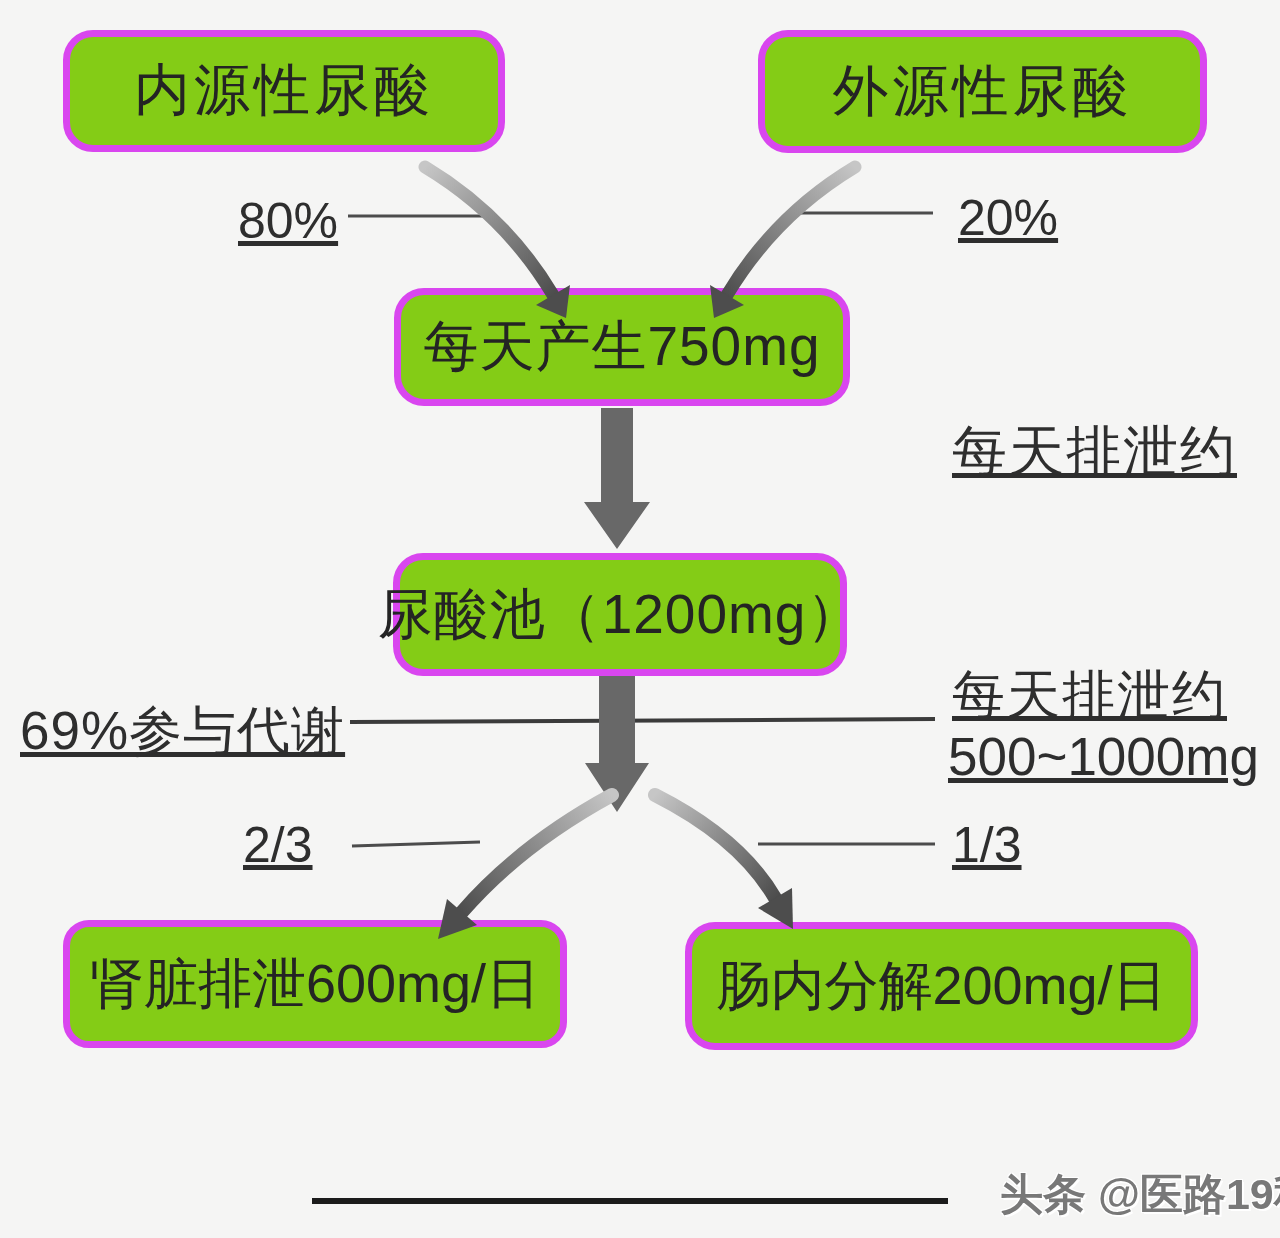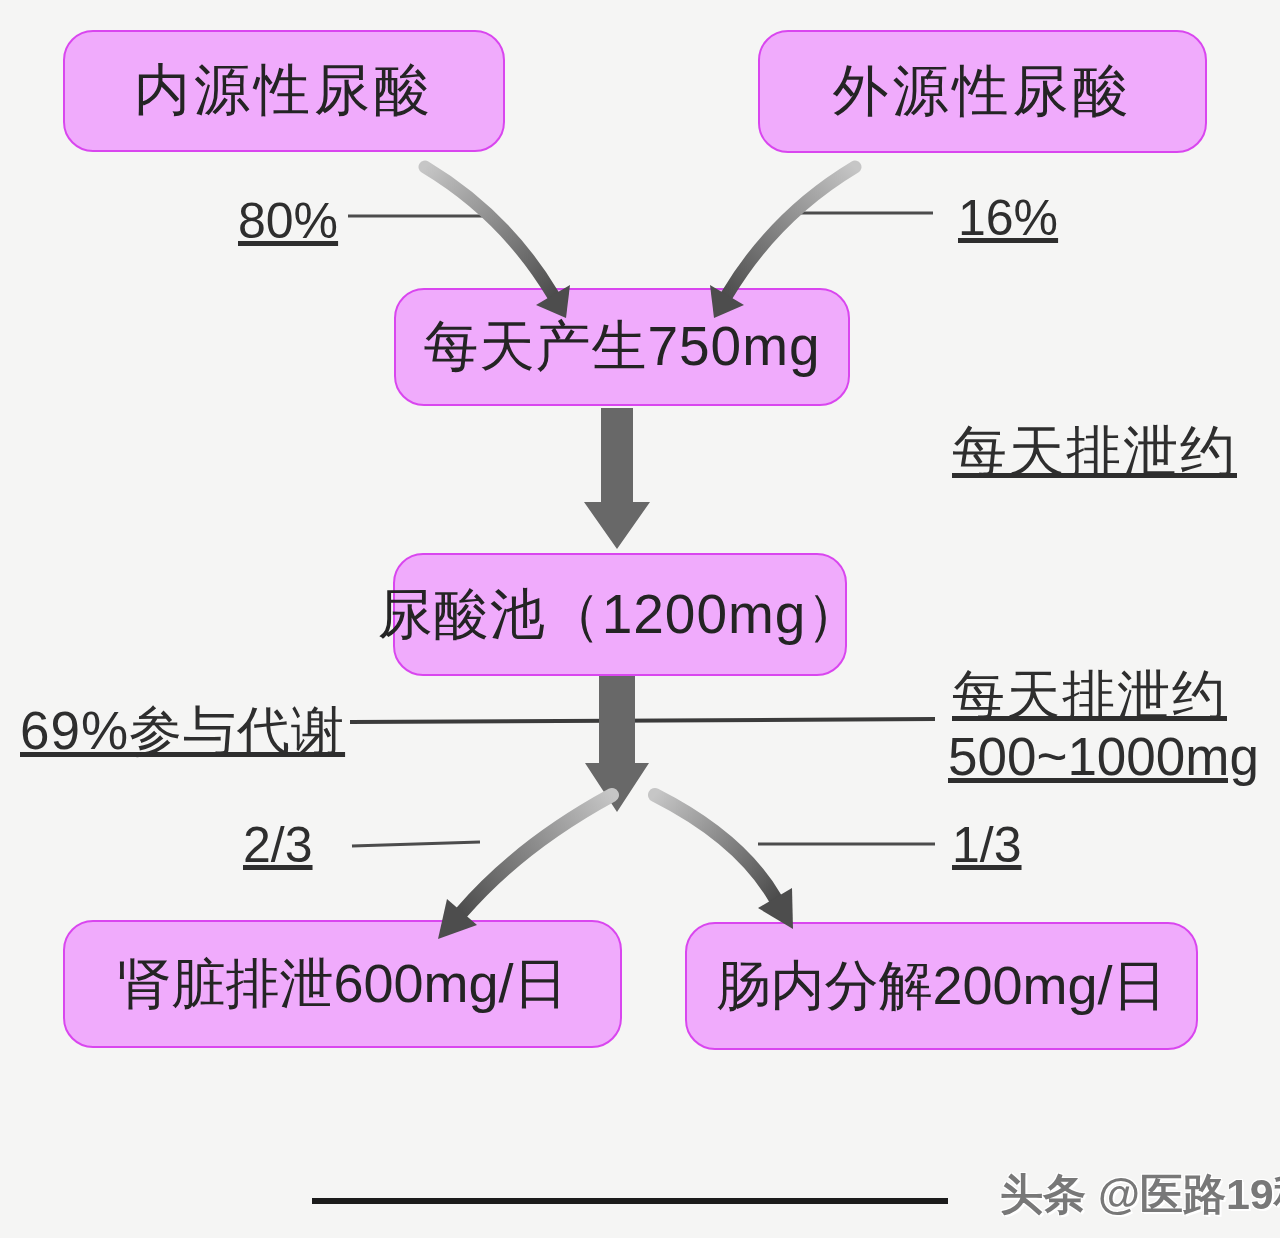--- a/index.html
+++ b/index.html
@@ -7,37 +7,37 @@
     position:relative;width:1280px;height:1238px;margin:0 auto;
     background:#f5f5f4;overflow:hidden;
     font-family:"Liberation Sans","DejaVu Sans",sans-serif;
     color:#222;
   }
   .layer{position:absolute;left:0;top:0;width:1280px;height:1238px;}
   svg.layer{z-index:3;pointer-events:none;}
 
   .node{
     position:absolute;z-index:2;
-    background:#f0abfc;border:2px solid #d946ef;border-radius:30px;
+    background:#84cc16;border:7px solid #d946ef;border-radius:30px;
     display:flex;align-items:center;justify-content:center;
     box-sizing:border-box;
   }
   .node span{white-space:nowrap;color:#242424;}
 
   .node-endogenous{left:63px;top:30px;width:442px;height:122px;}
   .node-exogenous{left:758px;top:30px;width:449px;height:123px;}
   .node-endogenous span,.node-exogenous span{font-size:56px;letter-spacing:4px;}
 
   .node-daily{left:394px;top:288px;width:456px;height:118px;}
   .node-daily span{font-size:55px;letter-spacing:1px;}
 
   .node-pool{left:393px;top:553px;width:454px;height:123px;}
   .node-pool span{font-size:55px;letter-spacing:1px;}
 
-  .node-kidney{left:63px;top:920px;width:559px;height:128px;}
+  .node-kidney{left:63px;top:920px;width:504px;height:128px;border-radius:26px;}
   .node-intestine{left:685px;top:922px;width:513px;height:128px;}
   .node-kidney span,.node-intestine span{font-size:54px;}
 
   .lbl{position:absolute;z-index:2;white-space:nowrap;color:#2e2e2e;text-decoration:underline;}
   .lbl-80{left:238px;top:192px;font-size:50px;}
   .lbl-20{left:958px;top:189px;font-size:50px;}
   .lbl-enter-pool{left:952px;top:415px;font-size:55px;letter-spacing:2px;}
   .lbl-metabolism{left:20px;top:696px;font-size:53px;letter-spacing:1px;}
   .lbl-excretion-1{left:952px;top:660px;font-size:53px;letter-spacing:2px;}
   .lbl-excretion-2{left:948px;top:726px;font-size:53px;}
@@ -72,21 +72,21 @@
     <span>尿酸池（1200mg）</span>
   </div>
   <div class="node node-kidney">
     <span>肾脏排泄600mg/日</span>
   </div>
   <div class="node node-intestine">
     <span>肠内分解200mg/日</span>
   </div>
 
   <div class="lbl lbl-80">80%</div>
-  <div class="lbl lbl-20">16%</div>
+  <div class="lbl lbl-20">20%</div>
   <div class="lbl lbl-enter-pool">每天排泄约</div>
   <div class="lbl lbl-metabolism">69%参与代谢</div>
   <div class="lbl lbl-excretion-1">每天排泄约</div>
   <div class="lbl lbl-excretion-2">500~1000mg</div>
   <div class="lbl lbl-23">2/3</div>
   <div class="lbl lbl-13">1/3</div>
 
   <div class="watermark">头条 @医路19秒</div>
 
   <svg class="layer" viewBox="0 0 1280 1238" xmlns="http://www.w3.org/2000/svg">

